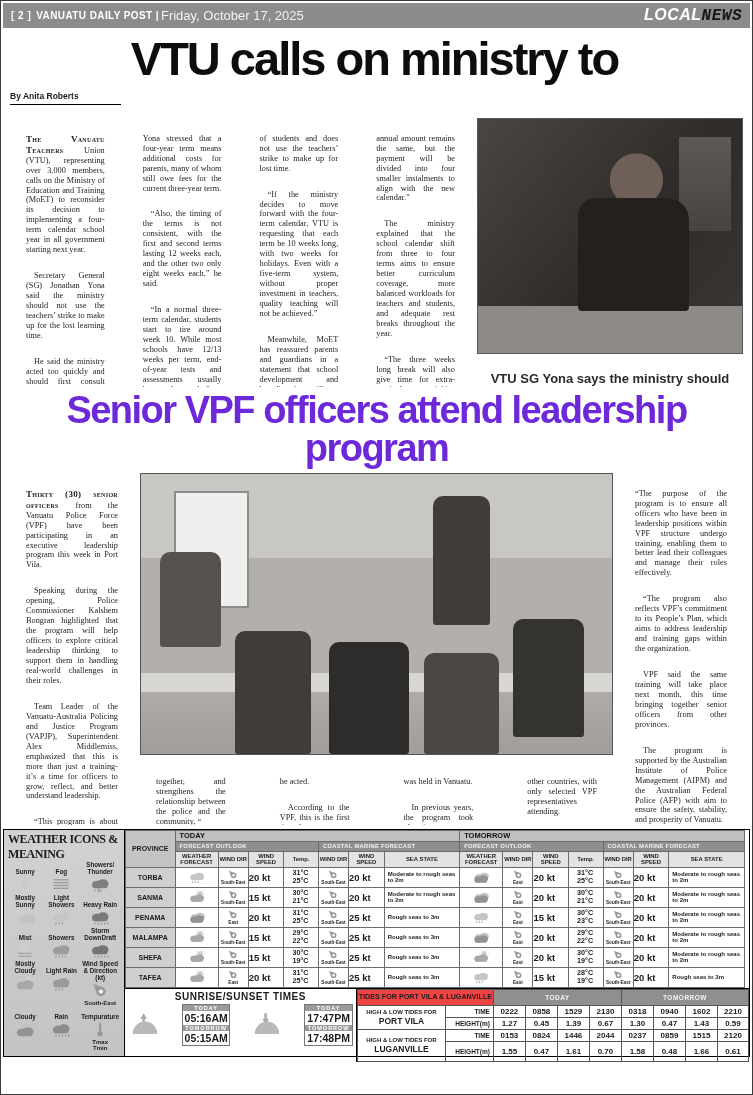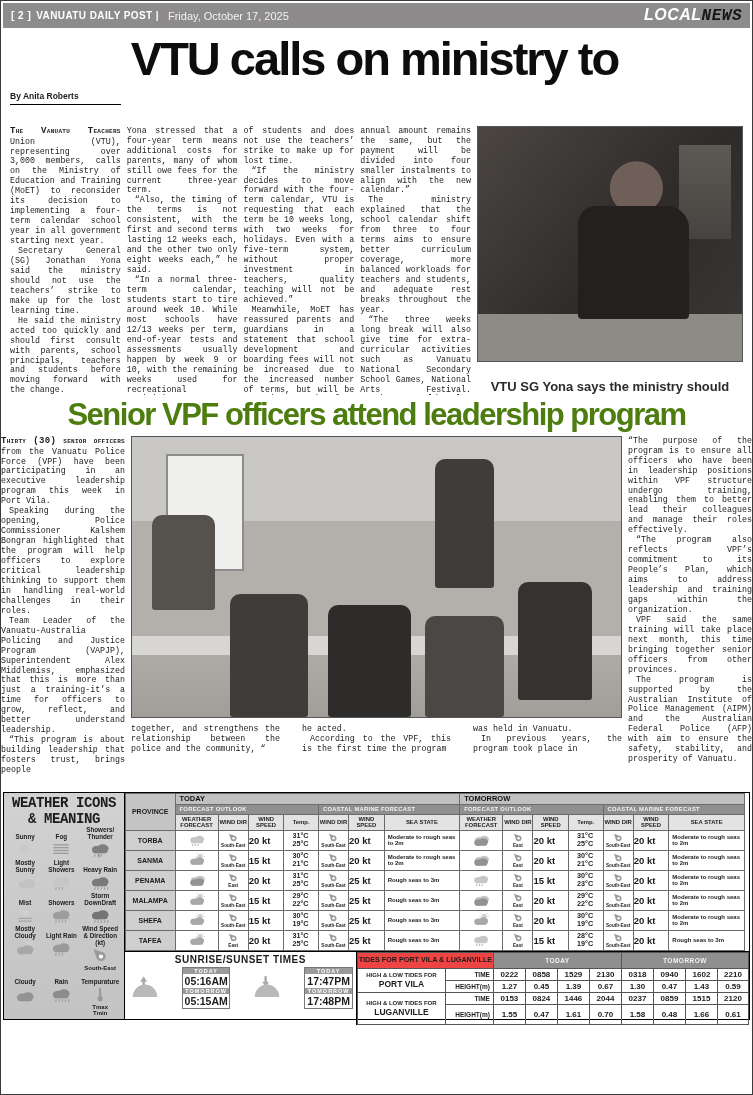--- a/index.html
+++ b/index.html
@@ -9,59 +9,59 @@
     border:1px solid #3a3a3a; overflow:hidden;
     font-family:"Liberation Serif", serif; color:#1c1c1c;
   }
   
   .topbar {
     height:25px; background:#8d8b8b; color:#fff; display:flex; align-items:center;
     padding:0 8px; font-family:"Liberation Sans", sans-serif; margin:2px 2px 0 2px;
   }
   .topbar .pgno { font-weight:bold; font-size:10px; letter-spacing:.5px; }
   .topbar .mast { font-weight:bold; font-size:10px; margin-left:5px; letter-spacing:.4px; }
-  .topbar .date { font-size:11px; margin-left:9px; color:#f2f2f2; }
+  .topbar .date { font-size:13px; margin-left:2px; color:#f2f2f2; }
   .topbar .section { margin-left:auto; font-size:16px; font-weight:800; font-style:italic; letter-spacing:.5px; }
   .topbar .section .local { color:#fff; }
   .topbar .section .news  { color:#171717;font-family:Liberation Mono, monospace; }
   
   .headline1 {
     font-family:"Liberation Sans", sans-serif; font-weight:800; text-align:center;
     font-size:47px; line-height:1.08; letter-spacing:-2px; color:#0d0d0d; padding:6px 8px 2px 4px;
   }
   .byline {
     font-family:"Liberation Sans", sans-serif; font-size:8.5px; font-weight:bold;
-    margin:4px 0 18px 9px; width:111px; border-bottom:1.5px solid #000; padding-bottom:3px;
+    margin:4px 0 10px 9px; width:111px; border-bottom:1.5px solid #000; padding-bottom:3px;
   }
   .a1-body { display:flex; gap:6px; padding:3px 9px 0 9px; height:272px; overflow:hidden; }
   .textcol { width:111px; font-size:8.3px; line-height:1.2; text-align:justify; overflow:hidden; }
-  .para { text-indent:8px; margin:0;font-family:Liberation Mono, monospace; }
+  .para { text-indent:8px; margin:16px; }
   .para.first { text-indent:0; }
   .lead { font-variant:small-caps; font-weight:bold; letter-spacing:.3px; font-size:9px; }
   .a1-figure { width:266px; margin-left:auto; }
   .photo1 {
     width:266px; height:236px; border:1px solid #555;
     background:
       radial-gradient(circle at 60% 26%, #6e6058 0 26px, rgba(0,0,0,0) 27px),
       linear-gradient(0deg, #8e8a86 0 20%, rgba(0,0,0,0) 20%),
       linear-gradient(130deg, #4b4642, #2e2b29 55%, #3a3734);
     position:relative;
   }
   .photo1 .torso { position:absolute; left:38%; top:34%; width:42%; height:48%; background:#23201e; border-radius:18px 22px 4px 4px; }
   .photo1 .shelf { position:absolute; right:4%; top:8%; width:20%; height:40%; background:linear-gradient(#5d5954,#474340); }
   .caption {
     font-family:"Liberation Sans", sans-serif; font-size:13px; font-weight:bold; color:#2b2b2b;
     text-align:center; line-height:1.3; padding-top:17px;
   }
   
   .headline2 {
-    font-family:"Liberation Sans", sans-serif; font-weight:800; font-size:31px;
-    letter-spacing:-1.5px; color:#4d7c0f; text-align:center; line-height:1.0; padding:4px 2px 6px 2px;
+    font-family:"Liberation Sans", sans-serif; font-weight:800; font-size:38px;
+    letter-spacing:-1.5px; color:#6d28d9; text-align:center; line-height:1.0; padding:4px 2px 6px 2px;
   }
-  .a2-body { display:flex; gap:6px; padding:0 0; height:352px; overflow:hidden; }
+  .a2-body { display:flex; gap:6px; padding:0 9px; height:352px; overflow:hidden; }
   .a2-left, .a2-right { width:124px; }
   .a2-center { flex:1; display:flex; flex-direction:column; }
   .photo2 {
     height:282px; border:1px solid #555; position:relative;
     background:linear-gradient(180deg,#c9c7c4 0 30%, #b3b0ac 30% 70%, #a19e9a);
     overflow:hidden;
   }
   .photo2 .board { position:absolute; left:7%; top:6%; width:16%; height:42%; background:#efefed; border:2px solid #8c8c8c; }
   .photo2 .p { position:absolute; background:#3f3c39; border-radius:10px 10px 3px 3px; }
   .photo2 .p1 { left:4%; top:28%; width:13%; height:34%; background:#55514d; }
@@ -69,21 +69,21 @@
   .photo2 .p3 { left:20%; bottom:0; width:16%; height:44%; }
   .photo2 .p4 { left:40%; bottom:0; width:17%; height:40%; background:#2e2c2a; }
   .photo2 .p5 { left:60%; bottom:0; width:16%; height:36%; background:#4a4744; }
   .photo2 .p6 { left:79%; bottom:6%; width:15%; height:42%; background:#35332f; }
   .photo2 .table { position:absolute; left:0; bottom:22%; width:100%; height:7%; background:#d8d6d2; }
   .a2-strip { display:flex; gap:22px; margin-top:6px; flex:1; overflow:hidden; }
   .a2-strip .textcol { width:auto; flex:1; }
   
   .weather { margin:4px 2px 0 2px; border:1px solid #000; display:flex; height:228px; }
   .legend { width:128px; background:linear-gradient(#d2d2d2,#c3c3c3); border-right:1px solid #000; padding:2px 4px; }
-  .lg-title { font-family:Liberation Mono, monospace; font-weight:800; font-size:14px; letter-spacing:-.4px; text-align:center; }
+  .lg-title { font-family:Liberation Serif, serif; font-weight:800; font-size:12px; letter-spacing:-.4px; }
   .lg-grid { display:grid; grid-template-columns:1fr 1fr 1.15fr; column-gap:2px; row-gap:1px; }
   .lg-item { text-align:center; }
   .lg-label { font-family:"Liberation Sans", sans-serif; font-weight:bold; font-size:6.3px; line-height:1.1; min-height:14px; display:flex; align-items:flex-end; justify-content:center; }
   .lg-sub { font-family:"Liberation Sans", sans-serif; font-weight:bold; font-size:6px; }
   .wx-right { flex:1; display:flex; flex-direction:column; }
   table.wx { border-collapse:collapse; table-layout:fixed; width:620px; font-family:"Liberation Sans", sans-serif; }
   table.wx th, table.wx td { border:1px solid #6b6b6b; padding:0; overflow:hidden; }
   .prov-h { background:#c4c4c4; font-size:7px; }
   .day-h  { background:#c0c0c0; color:#111; font-size:7.5px; font-weight:800; text-align:left; padding-left:4px !important; height:11px; }
   .grp-h  { background:#8f8f8f; color:#f3f3f3; font-size:5.8px; letter-spacing:.3px; text-align:left; padding-left:4px !important; height:10px; }
@@ -188,20 +188,23 @@
             <p class="para first">together, and strengthens the relationship between the police and the community, “</p>
           </div>
         <div class="textcol" id="a2s1">
             <p class="para first">he acted.</p>
             <p class="para">According to the VPF, this is the first time the program</p>
           </div>
         <div class="textcol" id="a2s2">
             <p class="para first">was held in Vanuatu.</p>
             <p class="para">In previous years, the program took place in</p>
           </div>
+        <div class="textcol" id="a2s3">
+            <p class="para first">other countries, with only selected VPF representatives attending.</p>
+          </div>
       </div>
     </div>
     <div class="textcol a2-right" id="a2right">
         <p class="para first">“The purpose of the program is to ensure all officers who have been in leadership positions within VPF structure undergo training, enabling them to better lead their colleagues and manage their roles effectively.</p>
         <p class="para">“The program also reflects VPF’s commitment to its People’s Plan, which aims to address leadership and training gaps within the organization.</p>
         <p class="para">VPF said the same training will take place next month, this time bringing together senior officers from other provinces.</p>
         <p class="para">The program is supported by the Australian Institute of Police Management (AIPM) and the Australian Federal Police (AFP) with aim to ensure the safety, stability, and prosperity of Vanuatu.</p>
       </div>
   </div>
 

